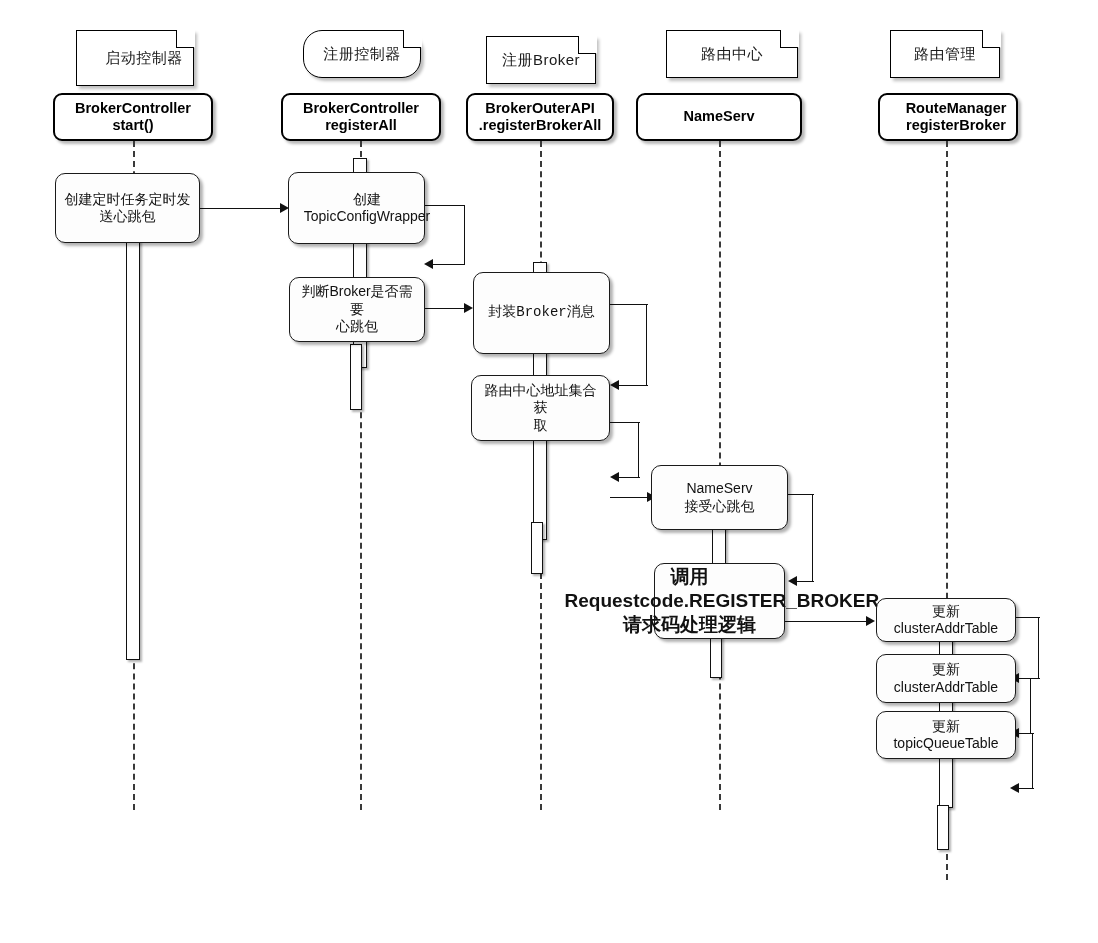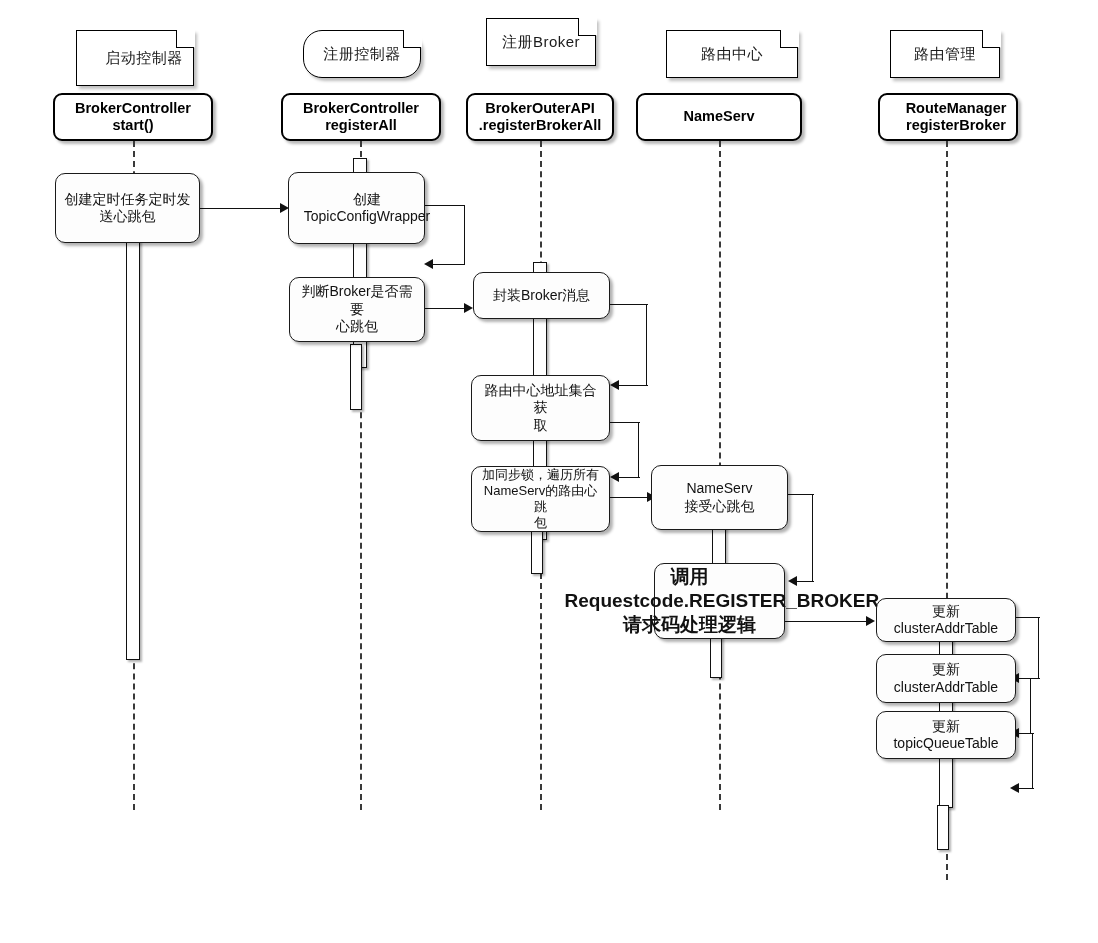--- a/index.html
+++ b/index.html
@@ -169,21 +169,21 @@
     <span class="note-label">注册控制器</span>
   </div>
   <div class="head" style="left:281px; top:93px; width:160px; height:48px;">
     <span style="white-space:pre-line;">BrokerController
 registerAll</span>
   </div>
   <div class="lifeline" style="left:360px; top:141px; height:669px;"></div>
   <div class="activation" style="left:353px; top:158px; width:14px; height:210px;"></div>
   <div class="activation" style="left:350px; top:344px; width:12px; height:66px;"></div>
 
-  <div class="note" style="left:486px; top:18px; width:110px; height:48px;">
+  <div class="note" style="left:486px; top:36px; width:110px; height:48px;">
     <span class="foldcut"></span>
     <span class="fold"></span>
     <span class="note-label">注册Broker</span>
   </div>
   <div class="head" style="left:466px; top:93px; width:148px; height:48px;">
     <span style="white-space:pre-line;">BrokerOuterAPI
 .registerBrokerAll</span>
   </div>
   <div class="lifeline" style="left:540px; top:141px; height:669px;"></div>
   <div class="activation" style="left:533px; top:262px; width:14px; height:278px;"></div>
@@ -269,34 +269,29 @@
   <div class="msgbox" style="left:288px; top:172px; width:137px; height:72px;padding-left:27px;">
     <span>创建
 TopicConfigWrapper</span>
   </div>
 
   <div class="msgbox" style="left:289px; top:277px; width:136px; height:65px;">
     <span>判断Broker是否需要
 心跳包</span>
   </div>
 
-  <div class="msgbox" style="left:473px; top:272px; width:137px; height:47px;">
+  <div class="msgbox" style="left:473px; top:272px; width:137px; height:82px;font-family:Liberation Mono, monospace;">
     <span>封装Broker消息</span>
   </div>
 
   <div class="msgbox" style="left:471px; top:375px; width:139px; height:66px;">
     <span>路由中心地址集合获
 取</span>
   </div>
 
-  <div class="msgbox" style="left:471px; top:466px; width:139px; height:66px;">
-    <span style="font-size:13px;">加同步锁，遍历所有
-NameServ的路由心跳
-包</span>
-  </div>
 
   <div class="msgbox" style="left:651px; top:465px; width:137px; height:65px;">
     <span>NameServ
 接受心跳包</span>
   </div>
 
   <div class="msgbox bold" style="left:654px; top:563px; width:131px; height:76px; overflow:visible;">
     <span style="white-space:pre-line; width:250px; margin-left:-60px;">调用
 Requestcode.REGISTER_BROKER
 请求码处理逻辑</span>

